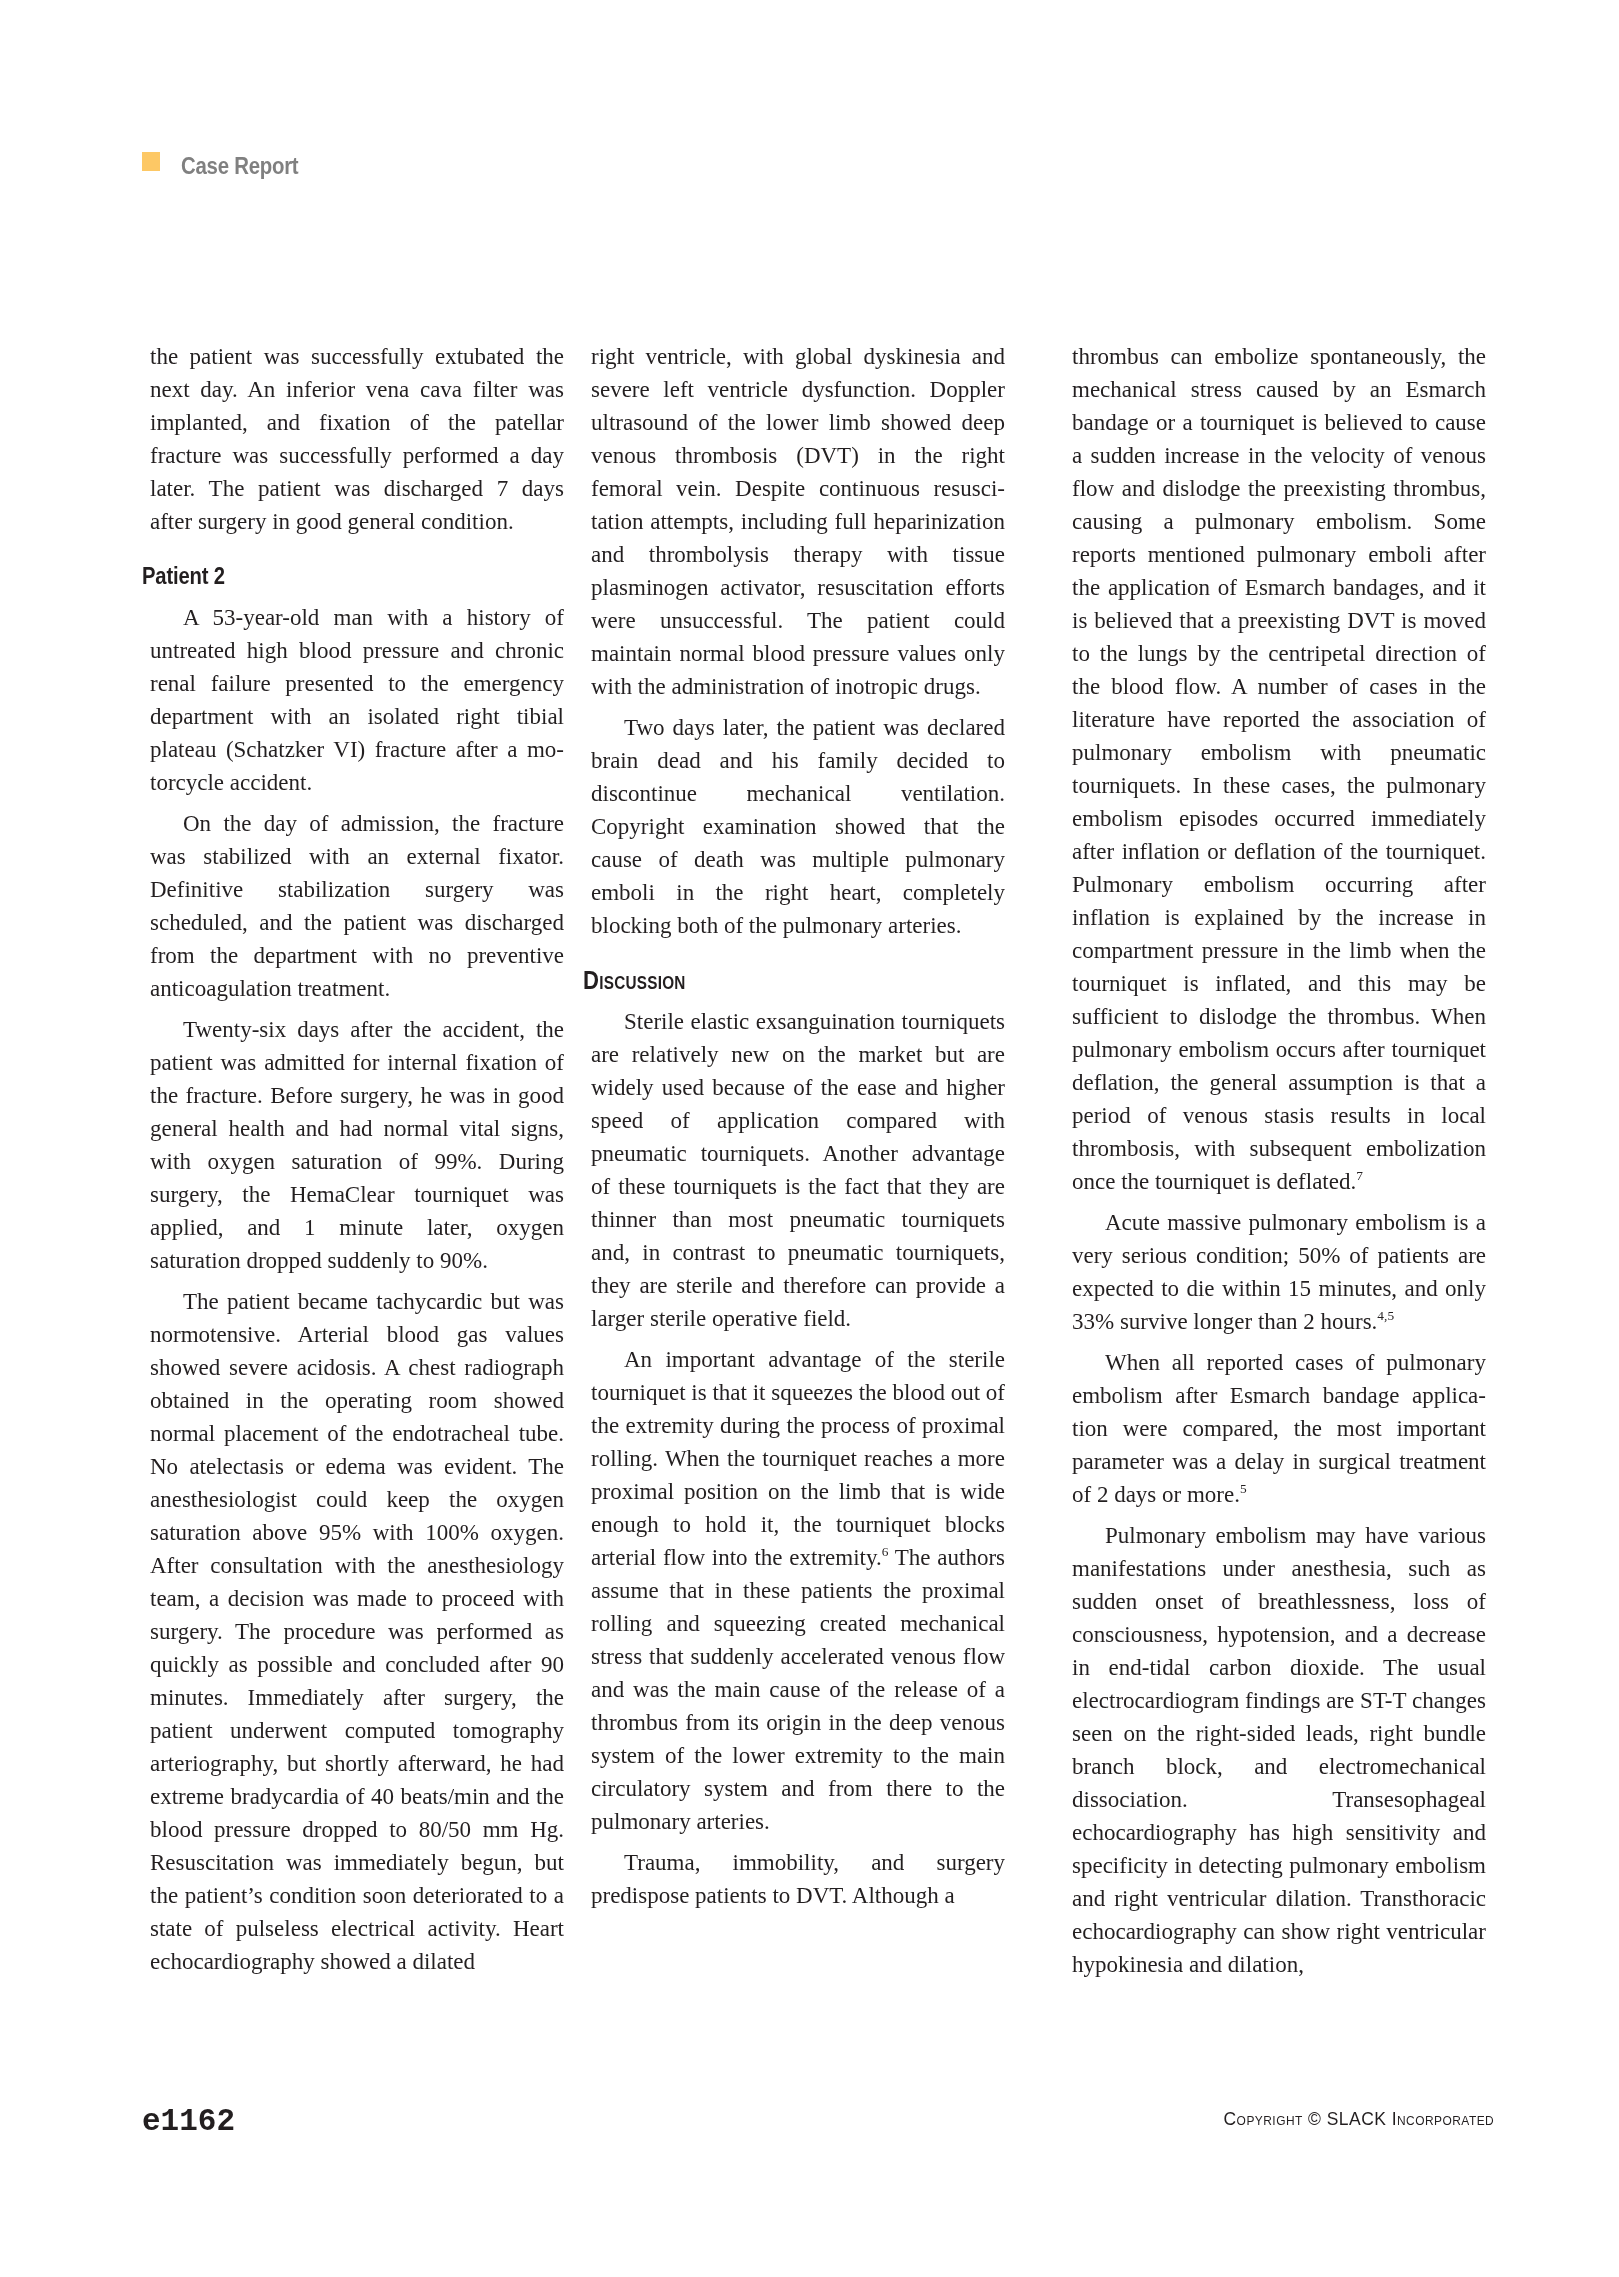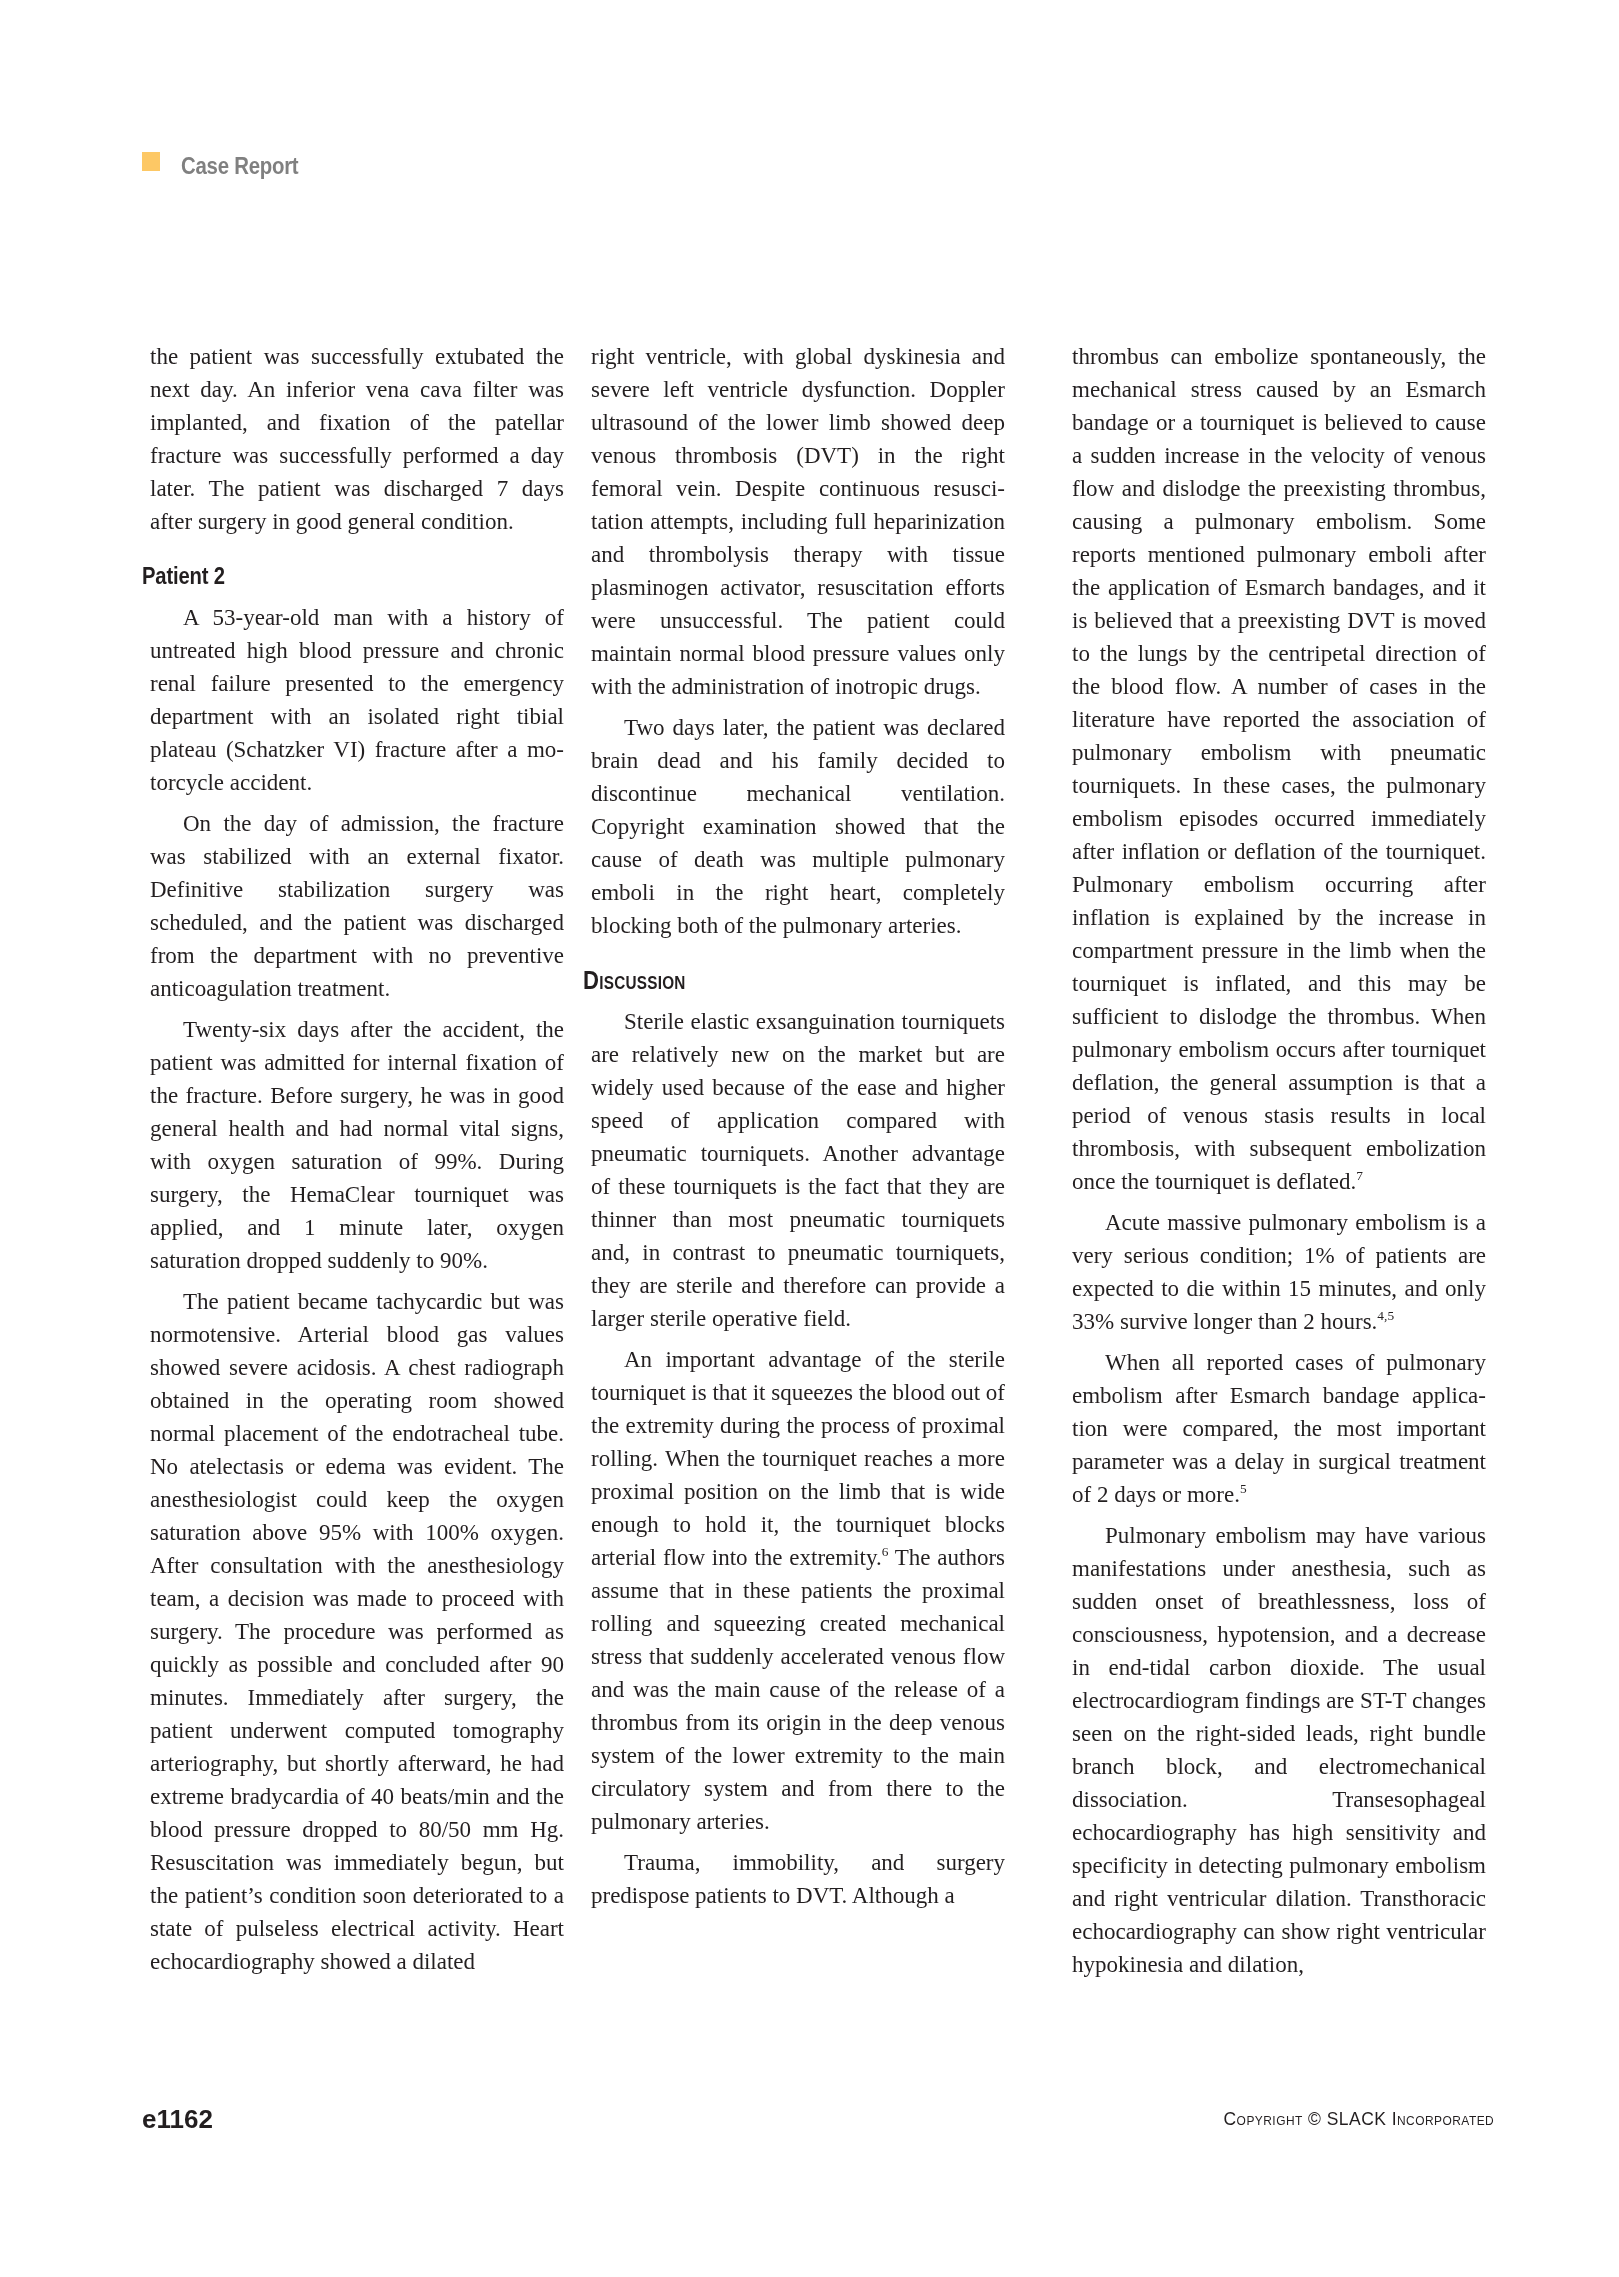--- a/index.html
+++ b/index.html
@@ -77,23 +77,23 @@
   }
   sup {
     font-size: 13.4px;
     line-height: 0;
     vertical-align: super;
   }
   .footer-page {
     position: absolute;
     left: 142px;
     top: 2104px;
-    font-family: Liberation Sans, sans-serif;
+    font-family: Liberation Mono, monospace;
     font-weight: bold;
-    font-size: 26px;
+    font-size: 31px;
   }
   .footer-copy {
     position: absolute;
     right: 126px;
     top: 2108px;
     font-family: "Liberation Sans", sans-serif;
     font-size: 19px;
     font-variant: small-caps;
     letter-spacing: 0.5px;
     transform: scaleX(0.92);
@@ -122,20 +122,20 @@
   <p class="noindent">right ventricle, with global dyskinesia and severe left ventricle dysfunction. Doppler ultrasound of the lower limb showed deep venous thrombosis (DVT) in the right femoral vein. Despite continuous resusci­tation attempts, including full hepariniza­tion and thrombolysis therapy with tissue plasminogen activator, resuscitation ef­forts were unsuccessful. The patient could maintain normal blood pressure values only with the administration of inotropic drugs.</p>
   <p>Two days later, the patient was de­clared brain dead and his family decided to discontinue mechanical ventilation. Copyright examination showed that the cause of death was multiple pul­monary emboli in the right heart, com­pletely blocking both of the pulmonary arteries.</p>
   <h2>Discussion</h2>
   <p>Sterile elastic exsanguination tour­niquets are relatively new on the market but are widely used because of the ease and higher speed of application compared with pneumatic tourniquets. Another ad­vantage of these tourniquets is the fact that they are thinner than most pneumatic tourniquets and, in contrast to pneumatic tourniquets, they are sterile and therefore can provide a larger sterile operative field.</p>
   <p><span>An important advantage of the sterile tourniquet is that it squeezes the blood out of the extremity during the process of proximal rolling. When the tourniquet reaches a more proximal position on the limb that is wide enough to hold it, the tourniquet blocks arterial flow into the ex­tremity.</span><sup>6</sup><span> The authors assume that in these patients the proximal rolling and squeez­ing created mechanical stress that sud­denly accelerated venous flow and was the main cause of the release of a thrombus from its origin in the deep venous system of the lower extremity to the main circula­tory system and from there to the pulmo­nary arteries.</span></p>
   <p>Trauma, immobility, and surgery predispose patients to DVT. Although a</p>
 </div>
 
 <div class="column col3">
   <p class="noindent"><span>thrombus can embolize spontaneously, the mechanical stress caused by an Es­march bandage or a tourniquet is believed to cause a sudden increase in the velocity of venous flow and dislodge the preexist­ing thrombus, causing a pulmonary embo­lism. Some reports mentioned pulmonary emboli after the application of Esmarch bandages, and it is believed that a pre­existing DVT is moved to the lungs by the centripetal direction of the blood flow. A number of cases in the literature have reported the association of pulmonary embolism with pneumatic tourniquets. In these cases, the pulmonary embolism epi­sodes occurred immediately after inflation or deflation of the tourniquet. Pulmonary embolism occurring after inflation is ex­plained by the increase in compartment pressure in the limb when the tourniquet is inflated, and this may be sufficient to dis­lodge the thrombus. When pulmonary em­bolism occurs after tourniquet deflation, the general assumption is that a period of venous stasis results in local thrombosis, with subsequent embolization once the tourniquet is deflated.</span><sup>7</sup></p>
-  <p><span>Acute massive pulmonary embolism is a very serious condition; 1% of patients are expected to die within 15 minutes, and only 33% survive longer than 2 hours.</span><sup>4,5</sup></p>
+  <p><span>Acute massive pulmonary embolism is a very serious condition; 50% of patients are expected to die within 15 minutes, and only 33% survive longer than 2 hours.</span><sup>4,5</sup></p>
   <p><span>When all reported cases of pulmonary embolism after Esmarch bandage applica­tion were compared, the most important parameter was a delay in surgical treat­ment of 2 days or more.</span><sup>5</sup></p>
   <p>Pulmonary embolism may have vari­ous manifestations under anesthesia, such as sudden onset of breathlessness, loss of consciousness, hypotension, and a de­crease in end-tidal carbon dioxide. The usual electrocardiogram findings are ST-T changes seen on the right-sided leads, right bundle branch block, and electro­mechanical dissociation. Transesophageal echocardiography has high sensitivity and specificity in detecting pulmonary embolism and right ventricular dilation. Transthoracic echocardiography can show right ventricular hypokinesia and dilation,</p>
 </div>
 
 <div class="footer-page">e1162</div>
 <div class="footer-copy"><span>Copyright © </span><span class="brand">SLACK</span><span> Incorporated</span></div>
 
 
 </body></html>

